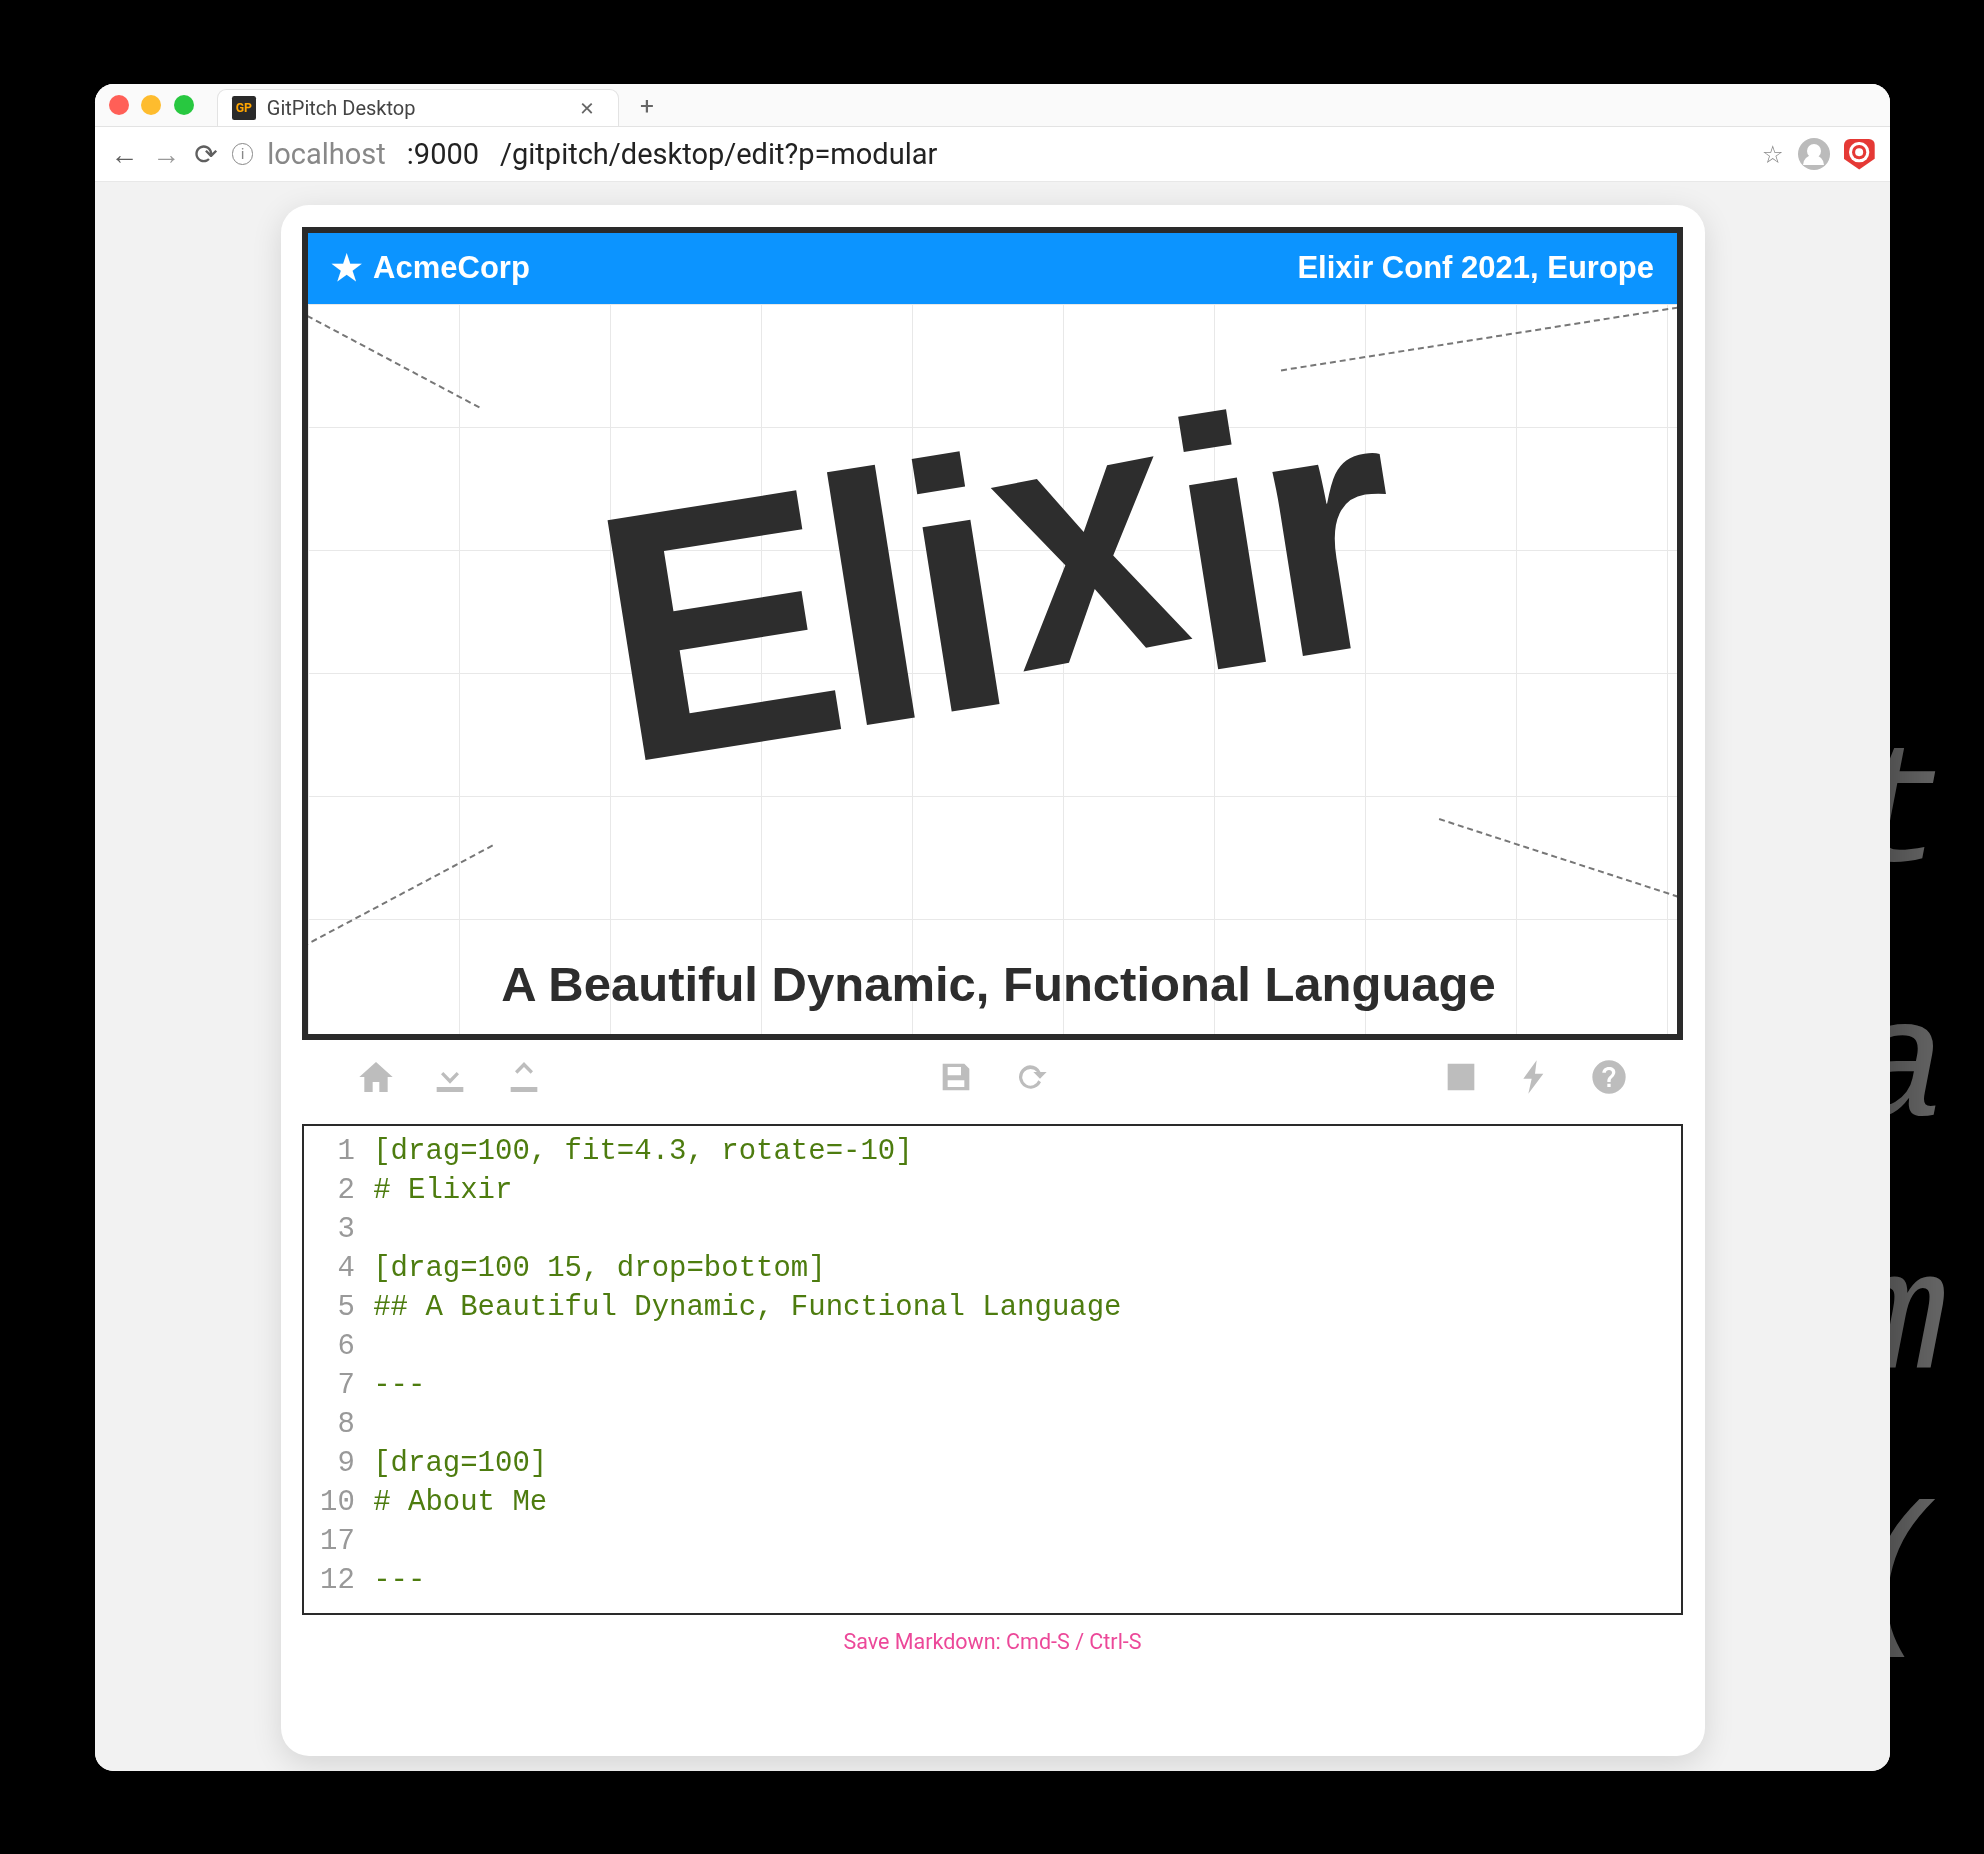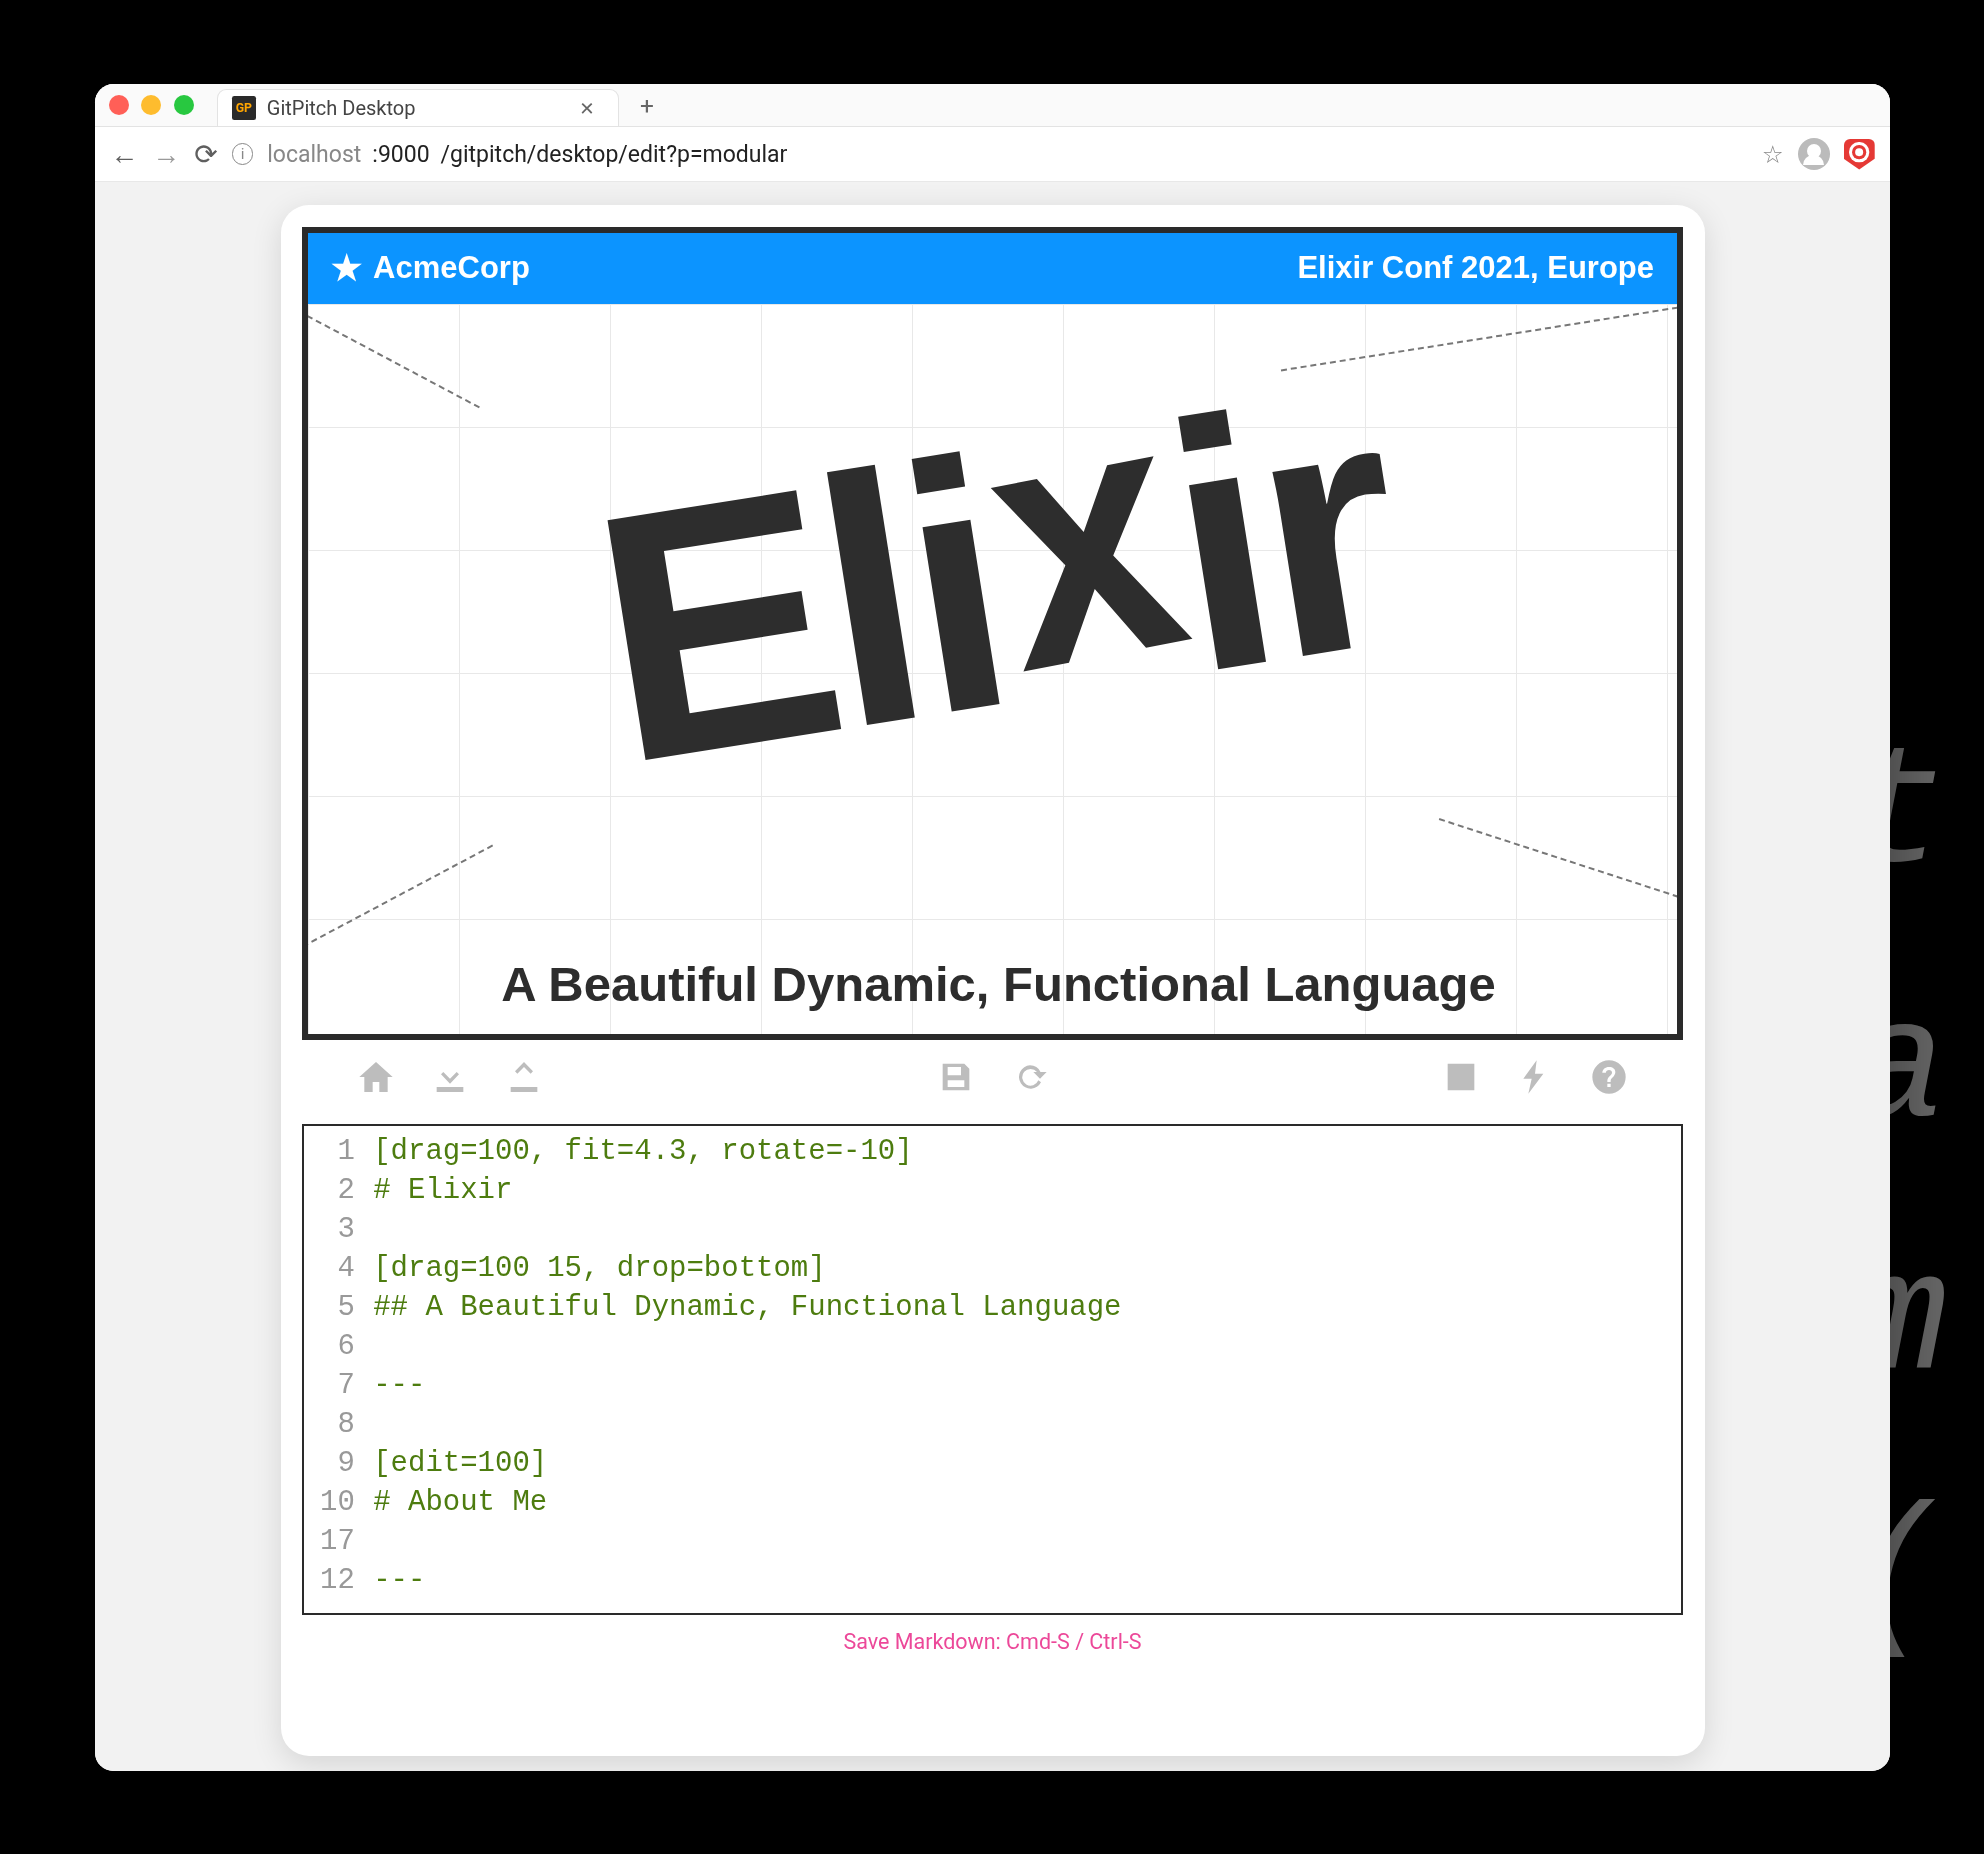--- a/index.html
+++ b/index.html
@@ -83,22 +83,22 @@
   align-items: center;
   padding: 0 15.3px;
   gap: 14px;
 }
 .nav-icon { color: #9a9a9a; font-size: 28px; }
 .nav-icon.active { color: #5f5f5f; }
 .url-field {
   flex: 1;
   display: flex;
   align-items: center;
-  gap: 11px;
-  font-size: 23px;
+  gap: 21px;
+  font-size: 29px;
   color: #222;
 }
 .url-info-icon {
   width: 21.5px; height: 21.5px;
   border: 1.5px solid #888;
   border-radius: 50%;
   display: flex; align-items: center; justify-content: center;
   font-size: 15.3px; color: #888;
 }
 .host-muted { color: #888; }
@@ -366,21 +366,21 @@
             <div>4</div>
             <div>5</div>
             <div>6</div>
             <div>7</div>
             <div>8</div>
             <div>9</div>
             <div>10</div>
             <div>17</div>
             <div>12</div>
           </div>
-        <div class="code" id="code"><div>[drag=100, fit=4.3, rotate=-10]</div><div># Elixir</div><div>&nbsp;</div><div>[drag=100 15, drop=bottom]</div><div>## A Beautiful Dynamic, Functional Language</div><div>&nbsp;</div><div>---</div><div>&nbsp;</div><div>[edit=100]</div><div># About Me</div><div>&nbsp;</div><div>---</div></div>
+        <div class="code" id="code"><div>[drag=100, fit=4.3, rotate=-10]</div><div># Elixir</div><div>&nbsp;</div><div>[drag=100 15, drop=bottom]</div><div>## A Beautiful Dynamic, Functional Language</div><div>&nbsp;</div><div>---</div><div>&nbsp;</div><div>[drag=100]</div><div># About Me</div><div>&nbsp;</div><div>---</div></div>
       </div>
 
       <div class="footer-hint">Save Markdown: Cmd-S / Ctrl-S</div>
 
     </div>
   </div>
 
 </div>
 
 

